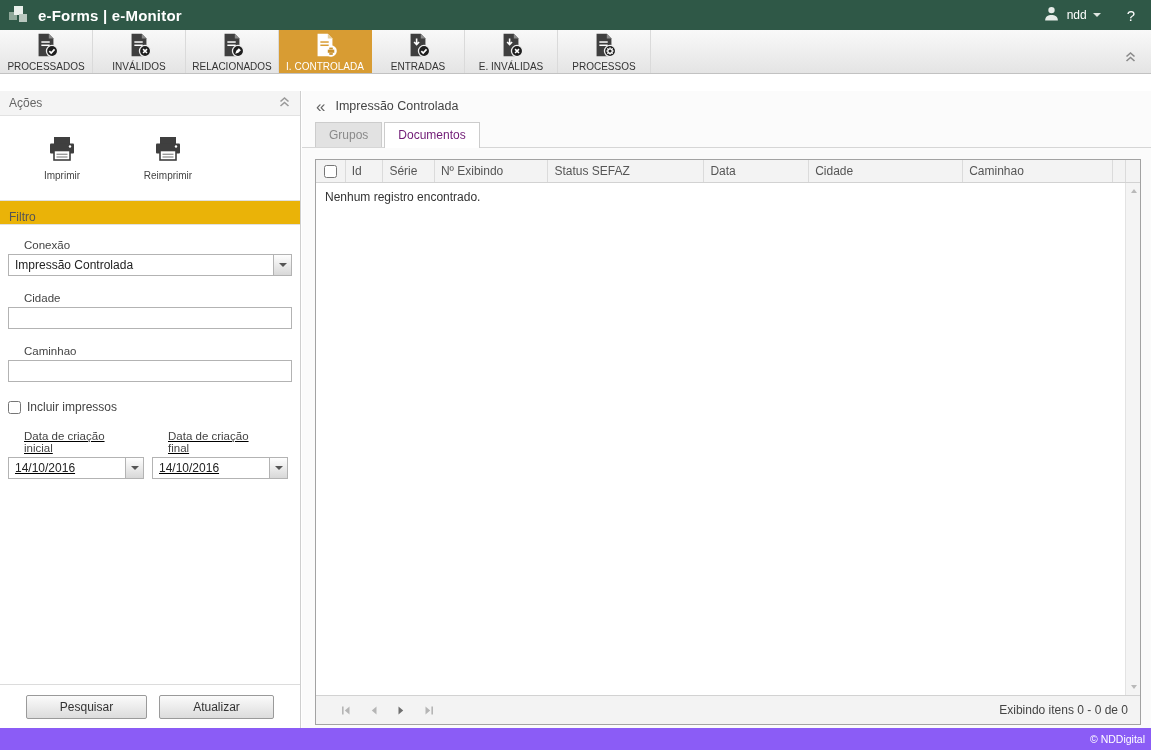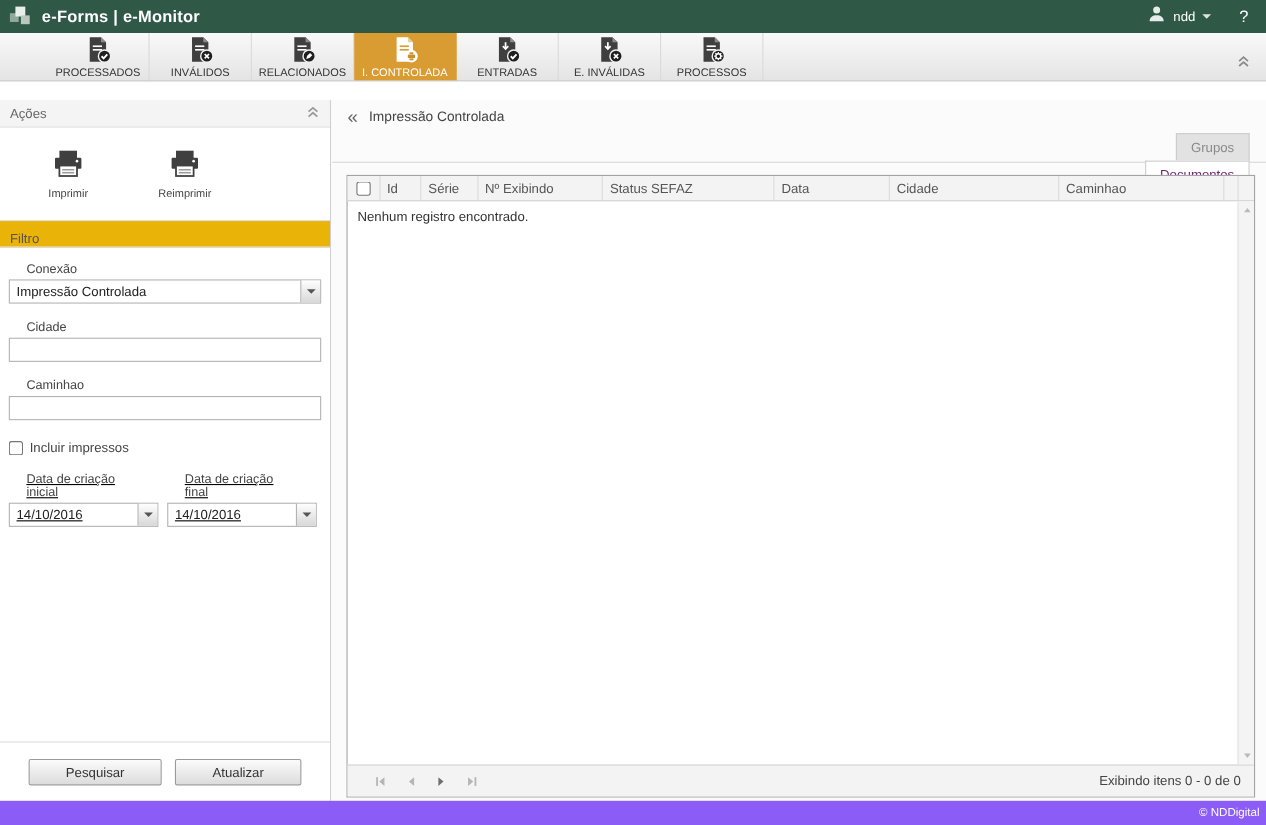--- a/index.html
+++ b/index.html
@@ -18,21 +18,21 @@
   .apptitle { margin-left:10px; font-size:15px; font-weight:bold; letter-spacing:.2px; }
   .topbar-right { margin-left:auto; display:flex; align-items:center; margin-right:16px; }
   .username { font-size:12px; margin-left:7px; cursor:pointer; display:flex; align-items:center; }
   .caret { width:0; height:0; border:4px solid transparent; border-top-color:#dfe6e1;
            margin-left:6px; margin-top:4px; display:inline-block; }
   .help { font-size:15px; margin-left:26px; cursor:pointer; }
 
   
   .toolbar { position:absolute; top:30px; left:0; right:0; height:44px;
              background:linear-gradient(#f9f9f9,#e4e4e4); border-bottom:1px solid #c2c2c2;
-             display:flex;padding-left:43px; }
+             display:flex; }
   .tb-item { width:93px; height:100%; display:flex; flex-direction:column; align-items:center;
              justify-content:center; gap:3px; border-right:1px solid #dadada; cursor:pointer; }
   .tb-item .tb-label { font-size:10px; color:#333; white-space:nowrap; }
   .tb-item.active { background:#d89c33; border-right-color:#d89c33; }
   .tb-item.active .tb-label { color:#fff; }
   .tb-icon svg { display:block; }
   .toolbar-collapse { position:absolute; right:14px; bottom:6px; cursor:pointer; }
 
   
   .sidebar { position:absolute; top:91px; bottom:22px; left:0; width:301px; background:#fff;
@@ -53,34 +53,34 @@
                background:linear-gradient(#fefefe,#d8d8d8); border-left:1px solid #b3b3b3;
                display:flex; align-items:center; justify-content:center; cursor:pointer; }
   .combo-btn i { width:0; height:0; border:4px solid transparent; border-top-color:#555; margin-top:4px; }
   .text-input { width:100%; height:22px; border:1px solid #b3b3b3; padding:0 6px; font-size:12px;
                 font-family:"Liberation Sans",sans-serif; outline:none; }
   .checkbox-row { display:flex; align-items:center; gap:6px; margin-top:18px; font-size:12px; color:#444; }
   .checkbox-row input { width:13px; height:13px; }
   .dates-row { display:flex; gap:8px; margin-top:6px;text-decoration:underline; }
   .date-col { width:136px; }
   .spacer { flex:1; }
-  .sidebar-footer { flex:none; border-top:1px solid #dcdcdc; height:54px; display:flex;
+  .sidebar-footer { flex:none; border-top:1px solid #dcdcdc; height:44px; display:flex;
                     align-items:center; justify-content:center; gap:12px;margin-top:26px; }
   .btn { height:24px; background:linear-gradient(#fbfbfb,#dcdcdc); border:1px solid #9a9a9a;
          border-radius:2px; font-size:12px; color:#333; display:flex; align-items:center;
          justify-content:center; cursor:pointer; }
   .btn-pesquisar { width:121px; }
   .btn-atualizar { width:115px; }
 
   
   .main { position:absolute; top:91px; bottom:22px; left:302px; right:0; background:#fbfbfb; }
   .main-header { height:30px; display:flex; align-items:center; gap:10px; padding:0 14px; }
   .back-chevrons { color:#666; font-size:17px; line-height:1; cursor:pointer; }
   .main-title { font-size:12.5px; color:#444; }
-  .tabs { height:27px; padding:0 13px; display:flex; align-items:flex-end; border-bottom:1px solid #d6d6d6;flex-direction:column; }
+  .tabs { height:27px; padding:0 13px; display:flex; align-items:flex-end; border-bottom:1px solid #d6d6d6; }
   .tab { padding:5px 13px 5px; font-size:12px; margin-right:2px; border:1px solid #cccccc;
          border-bottom:none; background:#e2e2e2; color:#8a8a8a; cursor:pointer; }
   .tab.active { background:#fff; color:#701a75; margin-bottom:-1px; padding-bottom:6px; }
 
   .grid { position:absolute; left:13px; right:10px; top:68px; bottom:3px; background:#fff;
           border:1px solid #a3a3a3; display:flex; flex-direction:column; }
   .grid-header { flex:none; height:23px; background:#f3f3f3; border-bottom:1px solid #d2d2d2;
                  display:flex; font-size:12px; color:#555; }
   .gh-cell { border-right:1px solid #dbdbdb; padding:0 6px; line-height:22px; white-space:nowrap;
              overflow:hidden; cursor:pointer; }

